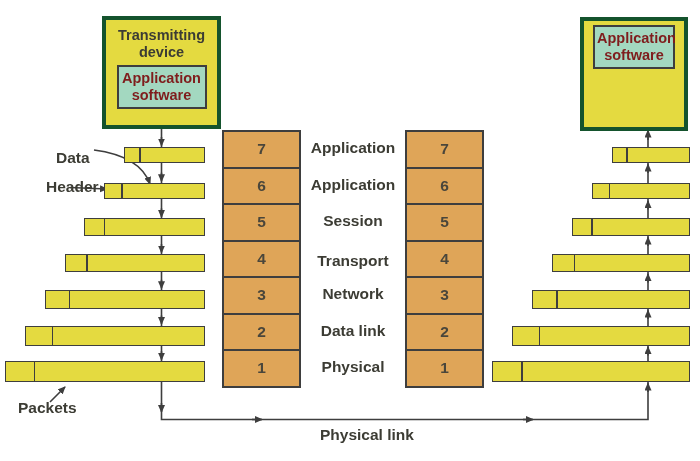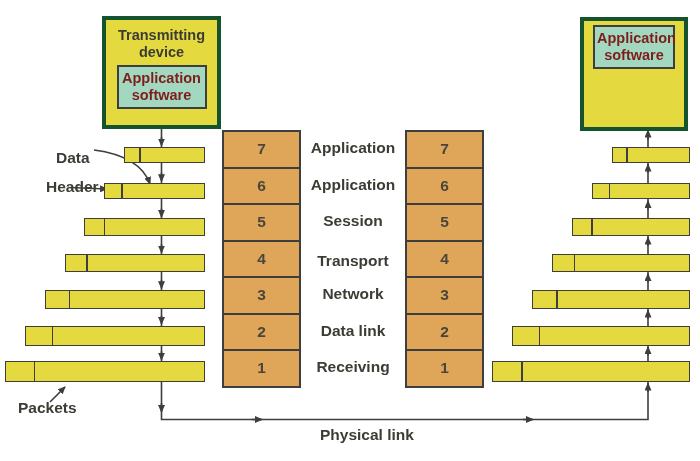--- a/index.html
+++ b/index.html
@@ -84,21 +84,21 @@
       <div class="orow">2</div>
       <div class="orow">1</div>
     </div>
   <div id="center-labels">
       <div class="lname" style="top: 130px;">Application</div>
       <div class="lname" style="top: 166.5px;">Application</div>
       <div class="lname" style="top: 203px;">Session</div>
       <div class="lname" style="top: 243px;">Transport</div>
       <div class="lname" style="top: 276px; text-align: right;">Network</div>
       <div class="lname" style="top: 312.5px;">Data link</div>
-      <div class="lname" style="top: 349px;">Receiving</div>
+      <div class="lname" style="top: 349px;">Physical</div>
     </div>
   <div class="ocol" id="right-column">
       <div class="orow">7</div>
       <div class="orow">6</div>
       <div class="orow">5</div>
       <div class="orow">4</div>
       <div class="orow">3</div>
       <div class="orow">2</div>
       <div class="orow">1</div>
     </div>

